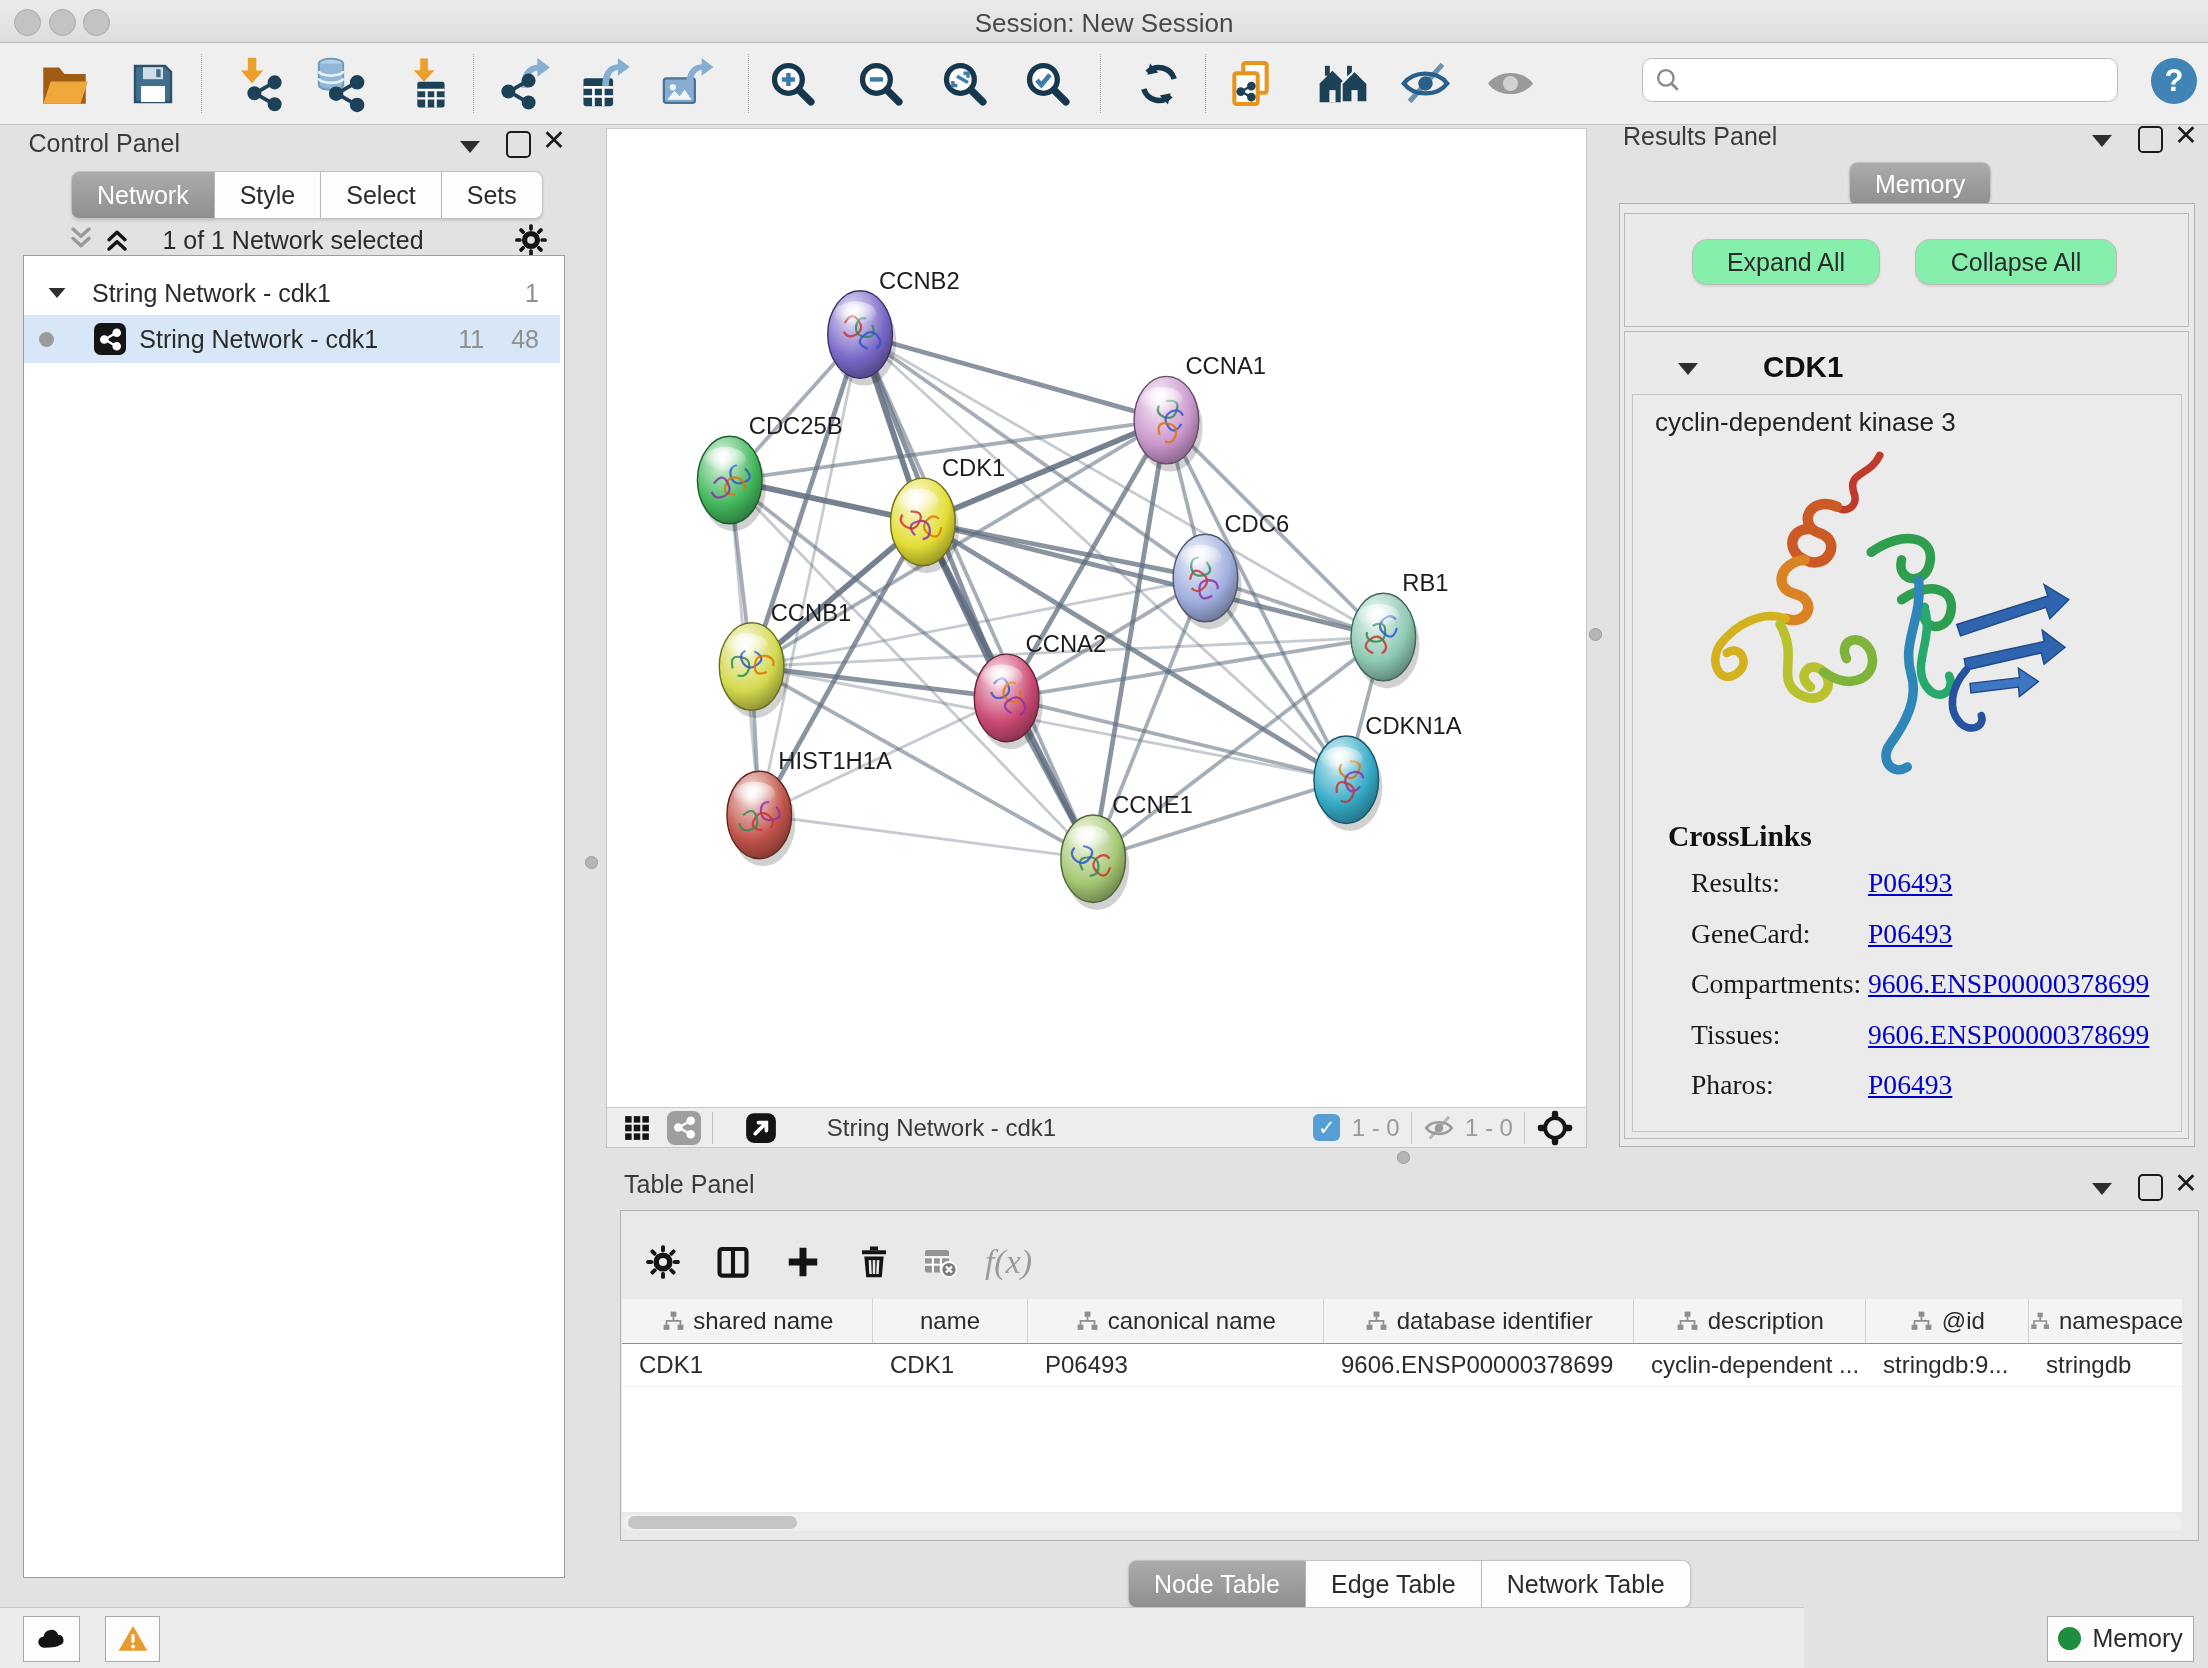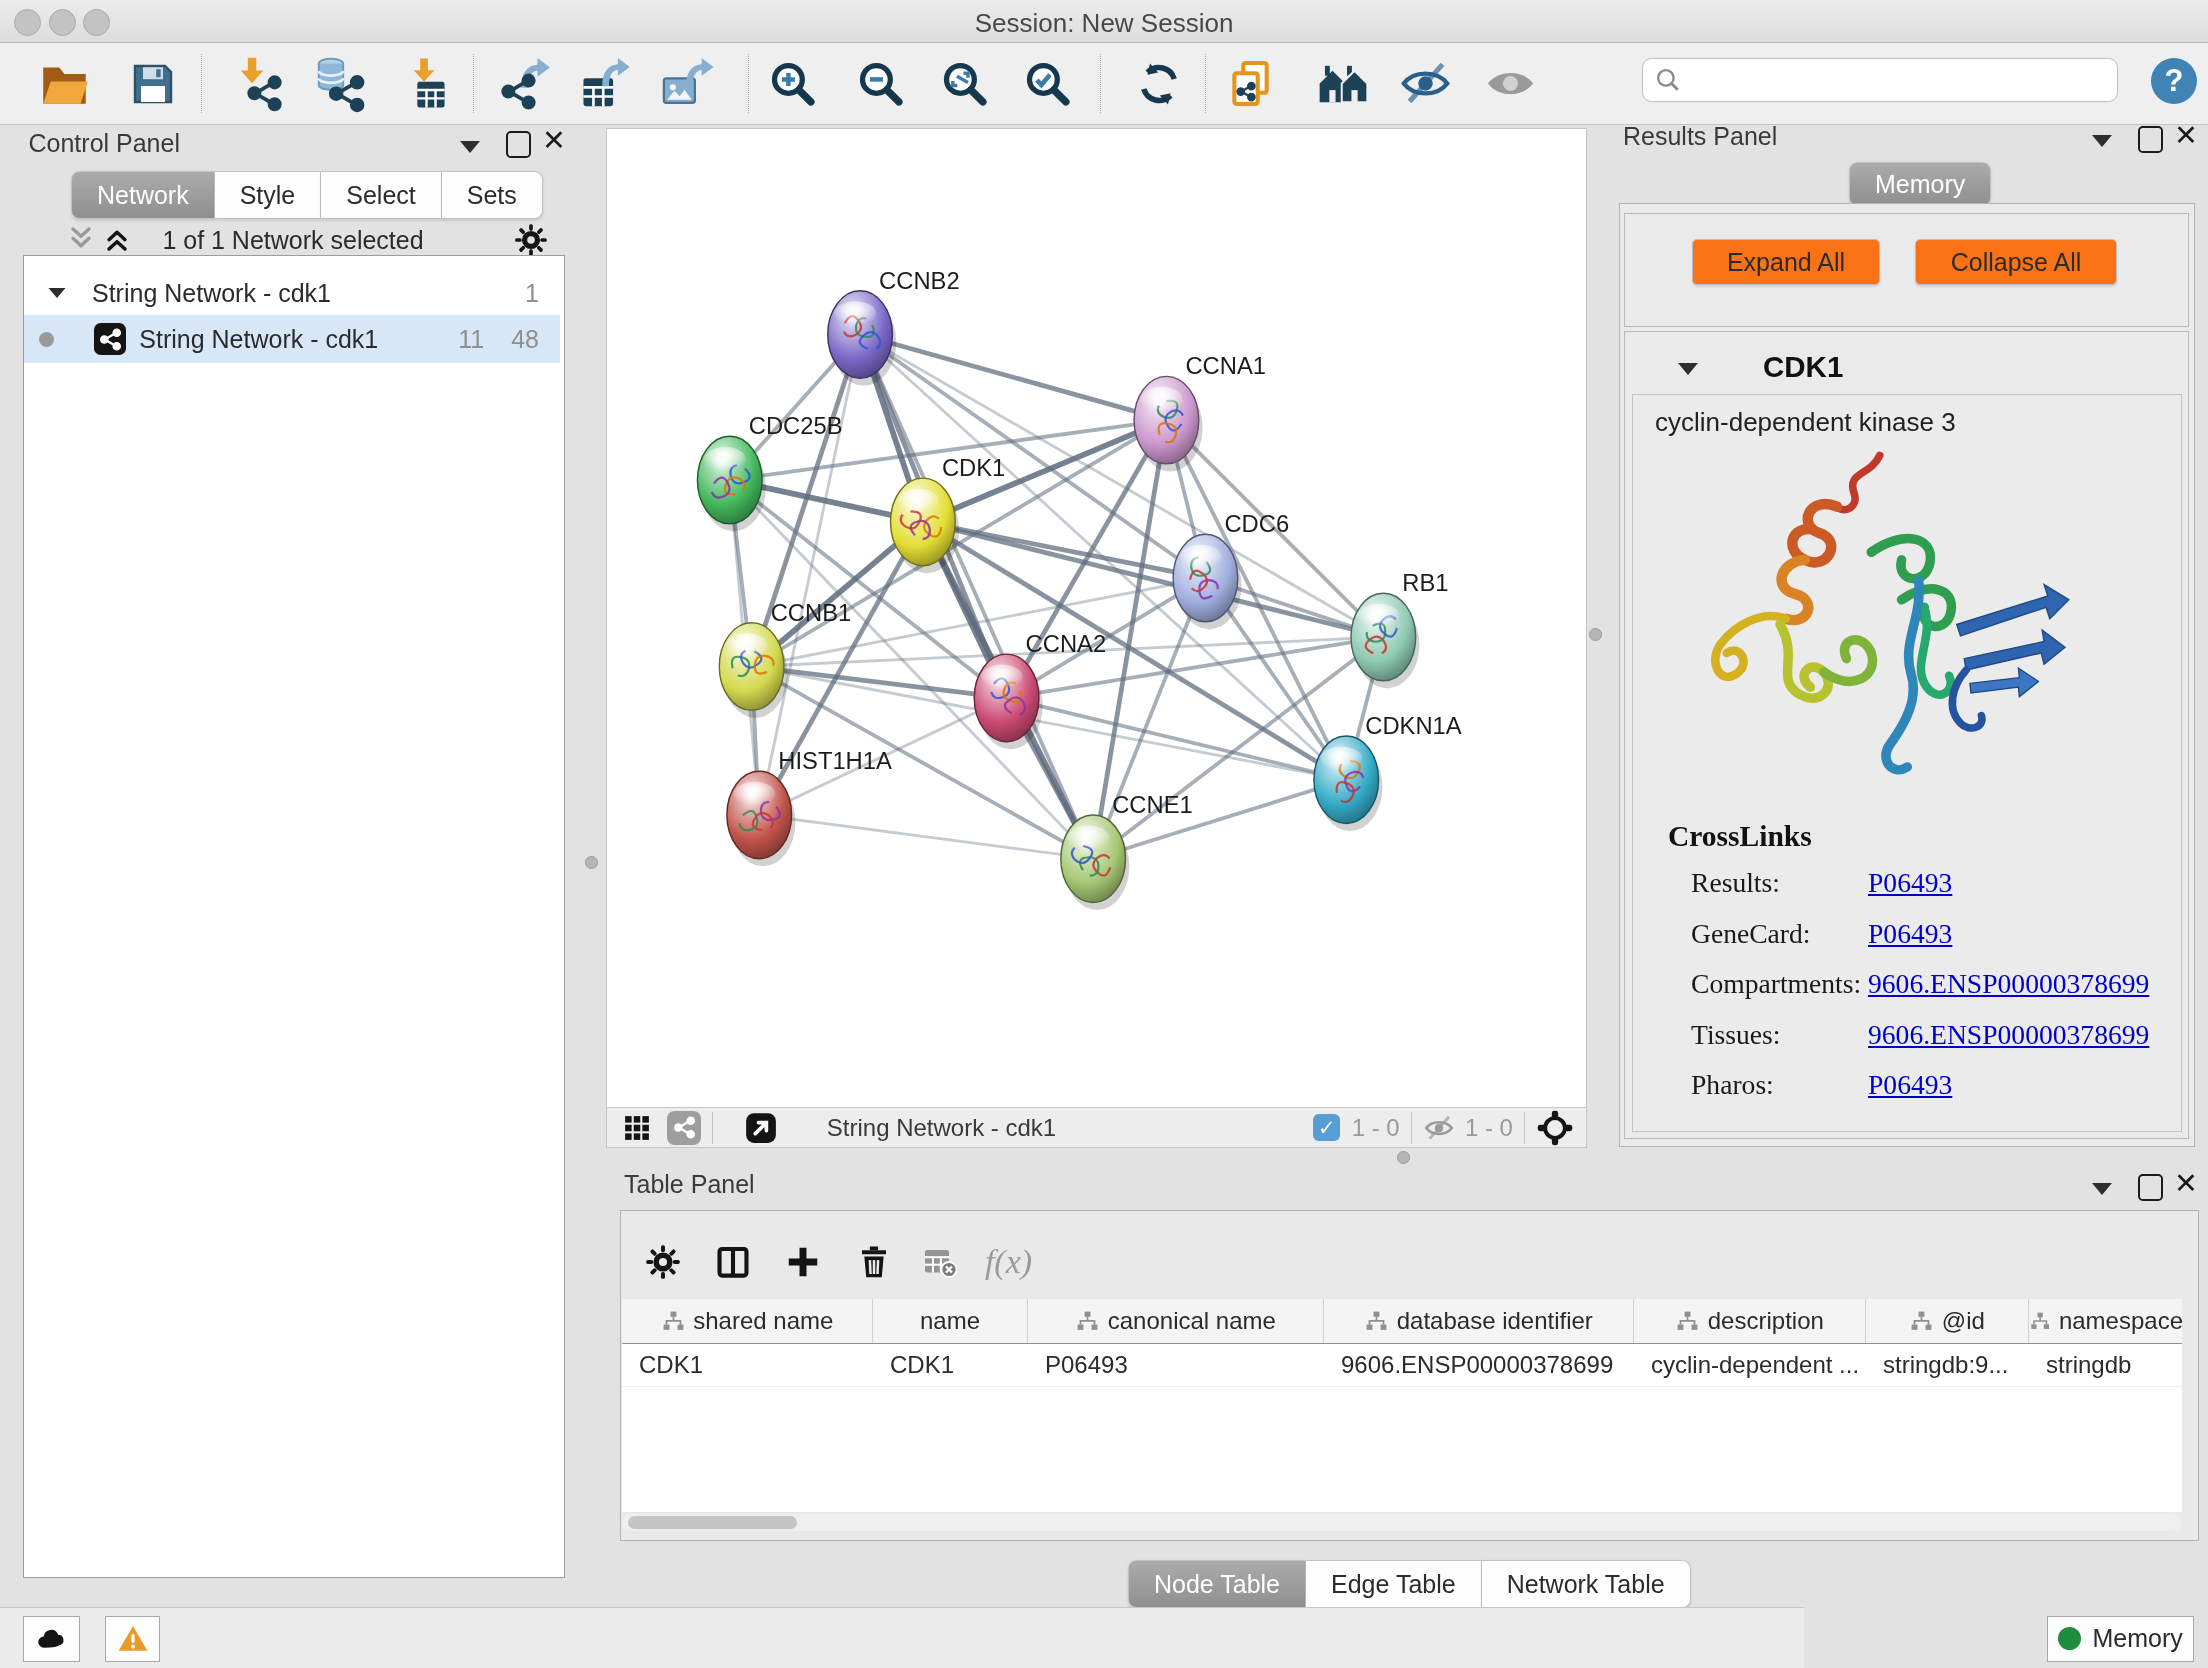--- a/index.html
+++ b/index.html
@@ -48,21 +48,21 @@
               display:flex;align-items:center;box-sizing:border-box;}
   .cb-sep{width:0;height:32px;border-left:1px solid #c2c2c2;margin:0 11.4px;}
   .graybtn{width:34px;height:34px;border-radius:7.6px;background:#9e9e9e;display:flex;align-items:center;justify-content:center;}
   .badge-num{color:#9a9a9a;font-size:24px;}
   .checkbox{width:27px;height:27px;border-radius:5.7px;background:#559fd6;color:#fff;font-size:21px;font-weight:bold;
             display:flex;align-items:center;justify-content:center;}
   .splitter-dot{width:10.5px;height:10.5px;border-radius:50%;background:#b5b5b5;border:1px solid #9d9d9d;}
   
   .rp-outer{left:1619px;top:203px;width:576px;height:944px;background:#eaeaea;border:1.9px solid #b2b2b2;box-sizing:border-box;}
   .rp-btnbox{left:1624px;top:213px;width:565px;height:114px;border:1px solid #b9b9b9;box-sizing:border-box;}
-  .btn{background:#f97316;border:1px solid #bdbdbd;border-radius:5px;font-size:25px;display:flex;align-items:center;
+  .btn{background:#86efac;border:1px solid #bdbdbd;border-radius:15px;font-size:25px;display:flex;align-items:center;
        justify-content:center;cursor:pointer;box-shadow:0 1.9px 1.9px rgba(0,0,0,.1);}
   .rp-section{left:1624px;top:331px;width:565px;height:808px;border:1px solid #b9b9b9;box-sizing:border-box;}
   .rp-inner{left:1632px;top:394px;width:550px;height:738px;border:1px solid #c3c3c3;box-sizing:border-box;background:#ebebeb;}
   .gene-title{font-size:29.5px;font-weight:bold;color:#111;}
   .gene-desc{font-size:26px;color:#222;}
   .serif{font-family:"Liberation Serif","DejaVu Serif",serif;}
   .cl-title{font-size:29.5px;font-weight:bold;color:#111;}
   .cl-row{left:1691px;width:476px;height:49px;display:flex;font-size:27.6px;}
   .cl-label{width:177px;color:#1a1a1a;}
   .cl-link{color:#0000cc;text-decoration:underline;cursor:pointer;}

